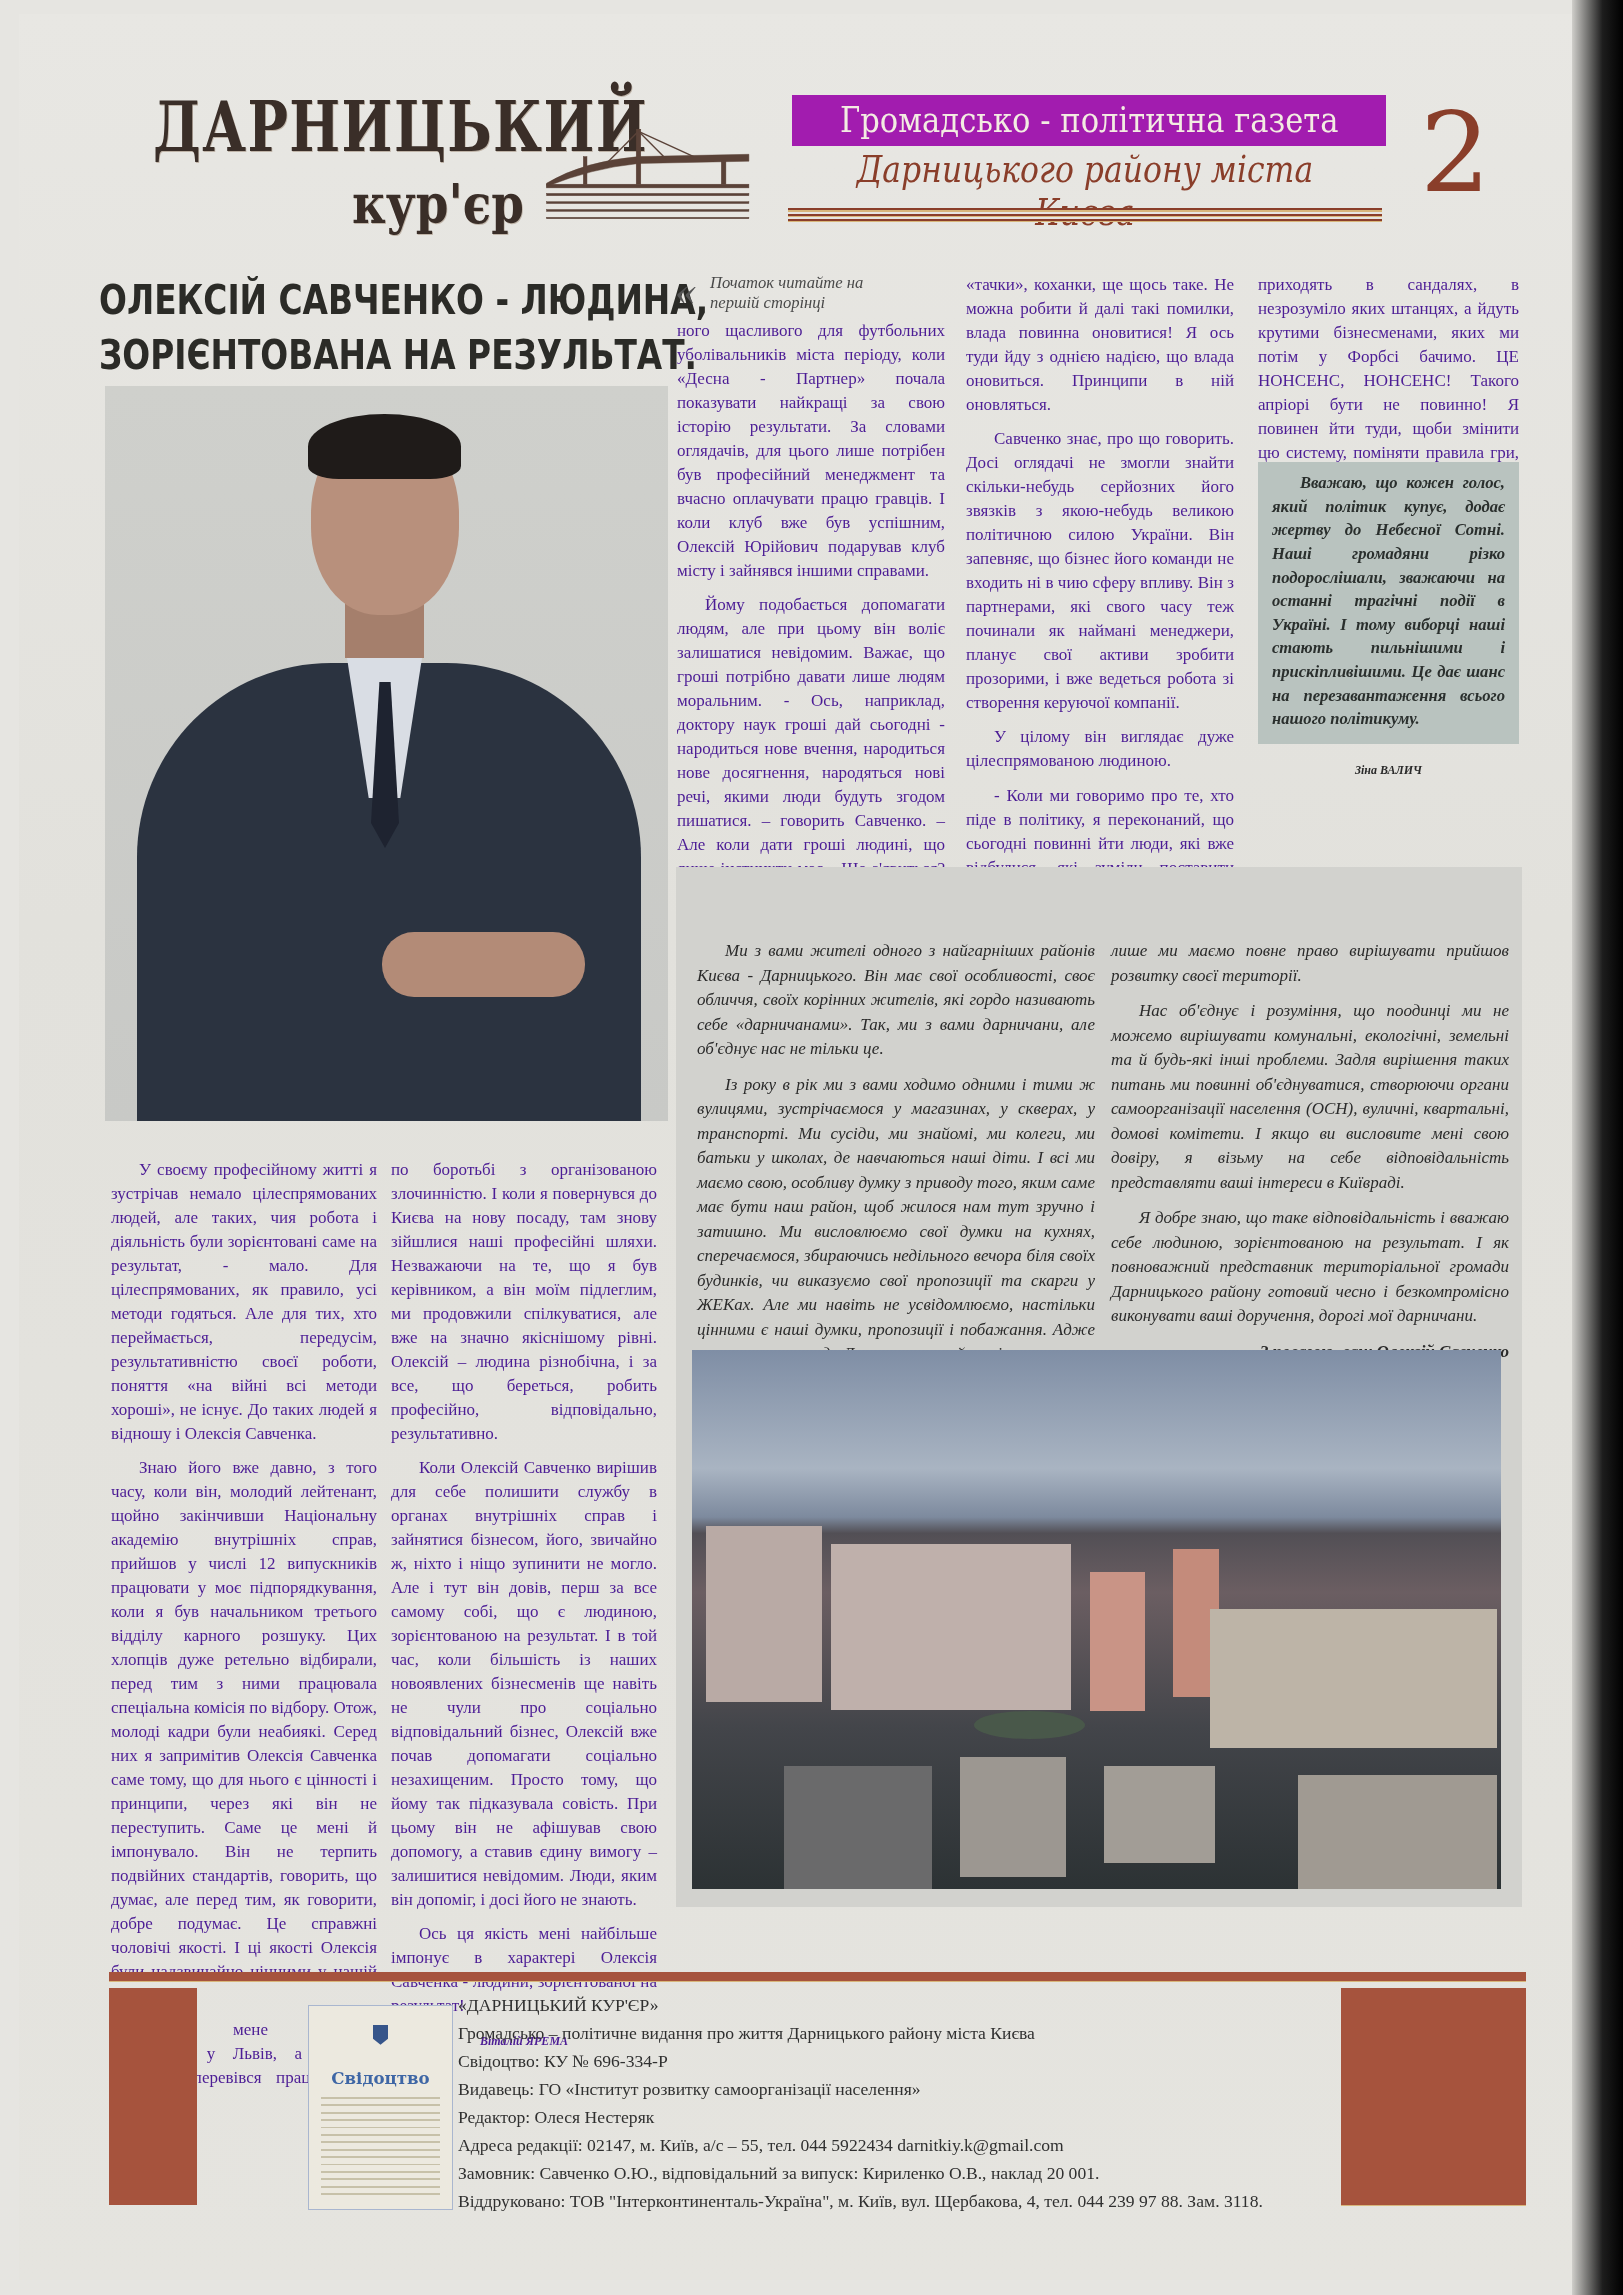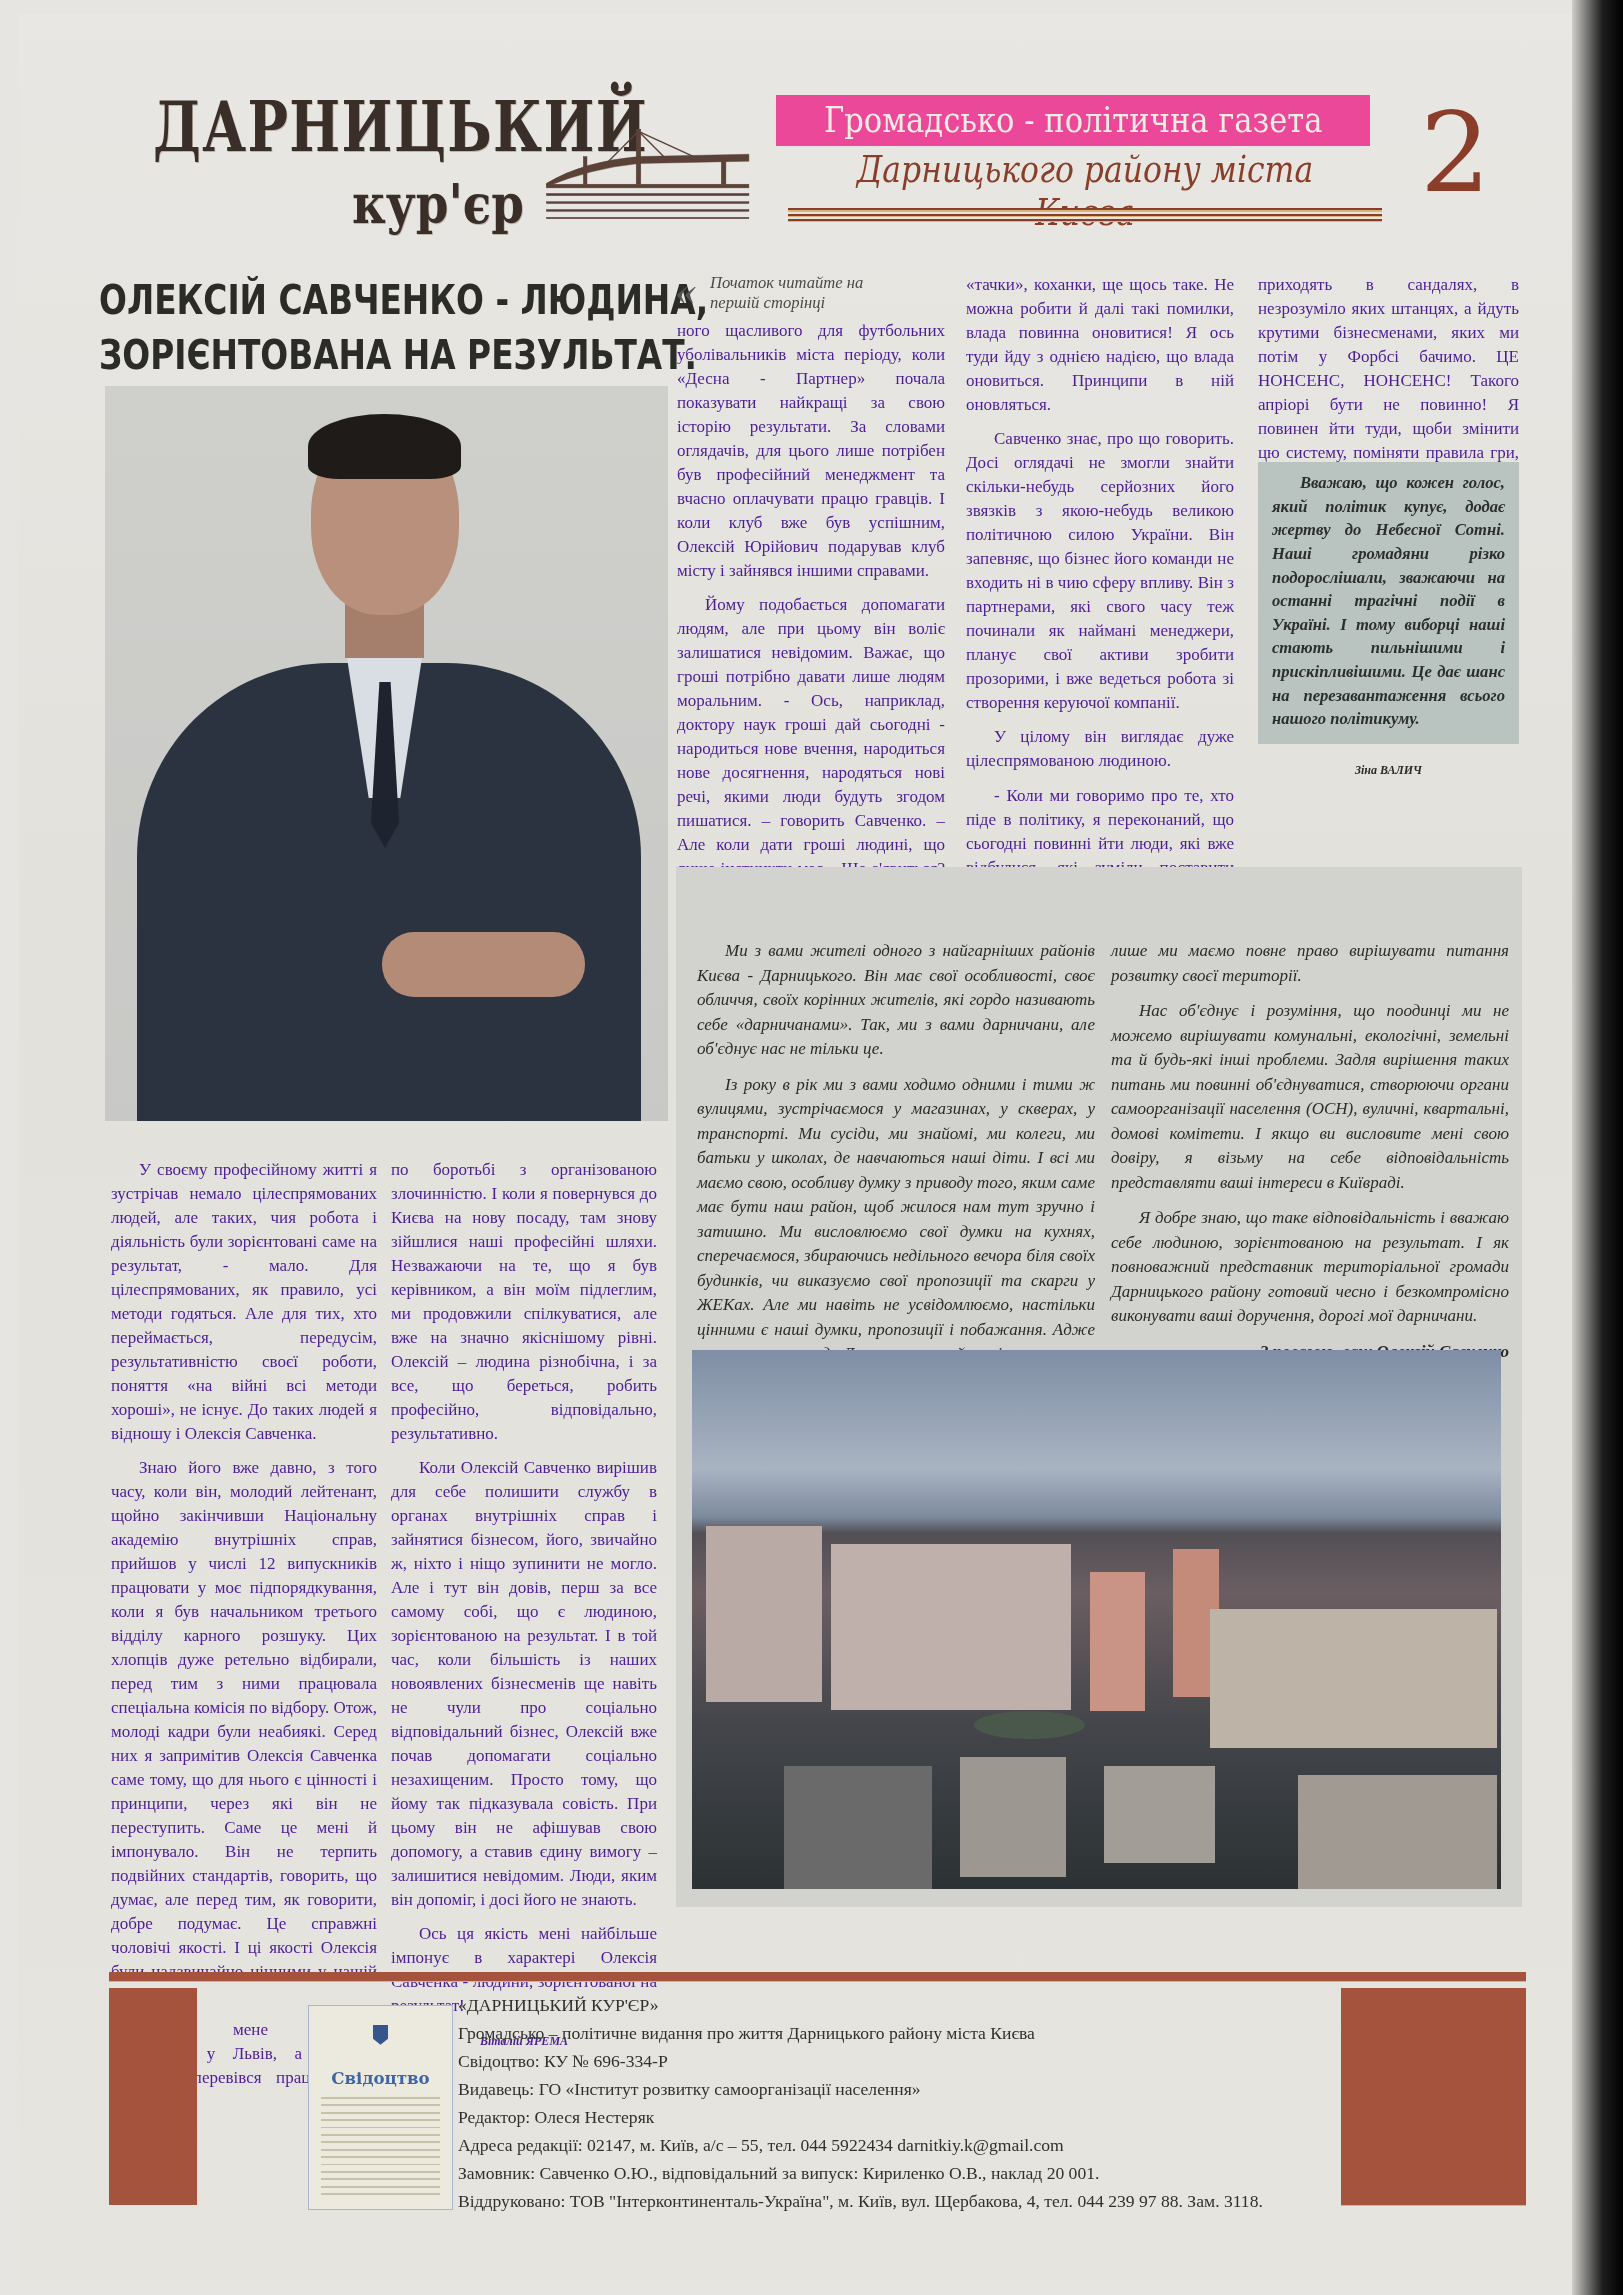--- a/index.html
+++ b/index.html
@@ -10,21 +10,21 @@
   }
   .paper {
     position:absolute; left:18.5px; top:14px; width:1554px; height:2266px;
     background:linear-gradient(180deg,#e8e7e3 0%,#e2e1dc 40%,#e5e4df 100%);
   }
   .right-edge { position:absolute; right:0; top:0; width:51px; height:100%; background:linear-gradient(90deg,#cfceca,#1d1d1d 60%,#000); }
   .masthead-logo { position:absolute; left:153px; top:92px; width:393px; }
   .logo-title { font-family:"DejaVu Serif", serif; font-weight:bold; font-size:69px; letter-spacing:1.8px; color:#3a2e28; transform:scaleX(0.78); transform-origin:left; line-height:1; white-space:nowrap; text-shadow:0.9px 1.4px 0 #bfb4a8; }
   .logo-sub { position:absolute; left:199px; top:79px; font-family:"DejaVu Serif", serif; font-weight:bold; font-size:55px; color:#3a2e28; transform:scaleX(0.85); transform-origin:left; white-space:nowrap; text-shadow:0.9px 1.4px 0 #bfb4a8; }
   .bridge { position:absolute; left:546px; top:129px; width:208px; height:92px; }
-  .banner { position:absolute; left:776px; top:95px; width:594px; height:51px; background:#ec4899; color:#f3ece2; font-size:36px; text-align:center; line-height:50px; font-family:"DejaVu Serif", serif; transform-origin:center; }
+  .banner { position:absolute; left:792px; top:95px; width:594px; height:51px; background:#a21caf; color:#f3ece2; font-size:36px; text-align:center; line-height:50px; font-family:"DejaVu Serif", serif; transform-origin:center; }
   .banner span { display:inline-block; transform:scaleX(0.85); }
   .banner-sub { position:absolute; left:788px; top:148px; width:594px; text-align:center; font-family:"DejaVu Serif", serif; font-style:italic; font-size:37px; color:#8a3e2a; }
   .banner-sub span { display:inline-block; transform:scaleX(0.85); }
   .banner-stripes { position:absolute; left:788px; top:208px; width:594px; height:14px; background:repeating-linear-gradient(180deg,#8a3e2a 0 2.3px,#d8b67a 2.3px 3.7px,#e6e5e1 3.7px 5.5px); }
   .page-number { position:absolute; left:1420px; top:97px; font-family:"DejaVu Serif", serif; font-size:111px; color:#8a3e2a; line-height:1; }
 
   .headline { position:absolute; left:99px; top:273px; width:555px; font-family:"DejaVu Sans", sans-serif; font-weight:bold; font-size:40px; line-height:55px; color:#2b2b27; transform:scaleX(0.82); transform-origin:left; white-space:nowrap; }
 
   .portrait { position:absolute; left:105px; top:386px; width:563px; height:735px; background:linear-gradient(180deg,#cfd0cc 0%,#c8c9c6 100%); overflow:hidden; }
   .suit { position:absolute; left:32px; top:277px; width:504px; height:462px; background:#2b3340; border-radius:194px 194px 0 0; }
@@ -145,21 +145,21 @@
   <p>Вважаю, що кожен голос, який політик купує, додає жертву до Небесної Сотні. Наші громадяни різко подорослішали, зважаючи на останні трагічні події в Україні. І тому виборці наші стають пильнішими і прискіпливішими. Це дає шанс на перезавантаження всього нашого політикуму.</p>
 </div>
 <div class="byline" style="position:absolute; left:1258px; top:763px; width:261px;">Зіна ВАЛИЧ</div>
 
 <div class="letter-box">
   <div class="letter-text" style="left:21px; top:72px; width:398px;">
     <p>Ми з вами жителі одного з найгарніших районів Києва - Дарницького. Він має свої особливості, своє обличчя, своїх корінних жителів, які гордо називають себе «дарничанами». Так, ми з вами дарничани, але об'єднує нас не тільки це.</p>
     <p>Із року в рік ми з вами ходимо одними і тими ж вулицями, зустрічаємося у магазинах, у скверах, у транспорті. Ми сусіди, ми знайомі, ми колеги, ми батьки у школах, де навчаються наші діти. І всі ми маємо свою, особливу думку з приводу того, яким саме має бути наш район, щоб жилося нам тут зручно і затишно. Ми висловлюємо свої думки на кухнях, сперечаємося, збираючись недільного вечора біля своїх будинків, чи виказуємо свої пропозиції та скарги у ЖЕКах. Але ми навіть не усвідомлюємо, настільки цінними є наші думки, пропозиції і побажання. Адже ми разом – громада Дарницького району, і тому</p>
   </div>
   <div class="letter-text" style="left:435px; top:72px; width:398px;">
-    <p style="text-indent:0">лише ми маємо повне право вирішувати питання розвитку своєї території.</p>
+    <p style="text-indent:0">лише ми маємо повне право вирішувати прийшов розвитку своєї території.</p>
     <p>Нас об'єднує і розуміння, що поодинці ми не можемо вирішувати комунальні, екологічні, земельні та й будь-які інші проблеми. Задля вирішення таких питань ми повинні об'єднуватися, створюючи органи самоорганізації населення (ОСН), вуличні, квартальні, домові комітети. І якщо ви висловите мені свою довіру, я візьму на себе відповідальність представляти ваші інтереси в Київраді.</p>
     <p>Я добре знаю, що таке відповідальність і вважаю себе людиною, зорієнтованою на результат. І як повноважний представник територіальної громади Дарницького району готовий чесно і безкомпромісно виконувати ваші доручення, дорогі мої дарничани.</p>
     <div class="letter-sign">З повагою, ваш Олексій Савченко</div>
   </div>
   <div class="city-photo">
     <div class="bldg" style="left:139px;top:194px;width:240px;height:166px;background:#bfb0ab;"></div>
     <div class="bldg" style="left:398px;top:222px;width:55px;height:139px;background:#c99486;"></div>
     <div class="bldg" style="left:481px;top:199px;width:46px;height:148px;background:#c48b7b;"></div>
     <div class="bldg" style="left:518px;top:259px;width:287px;height:139px;background:#bdb4a7;"></div>
     <div class="bldg" style="left:14px;top:176px;width:116px;height:176px;background:#b9aaa5;"></div>

